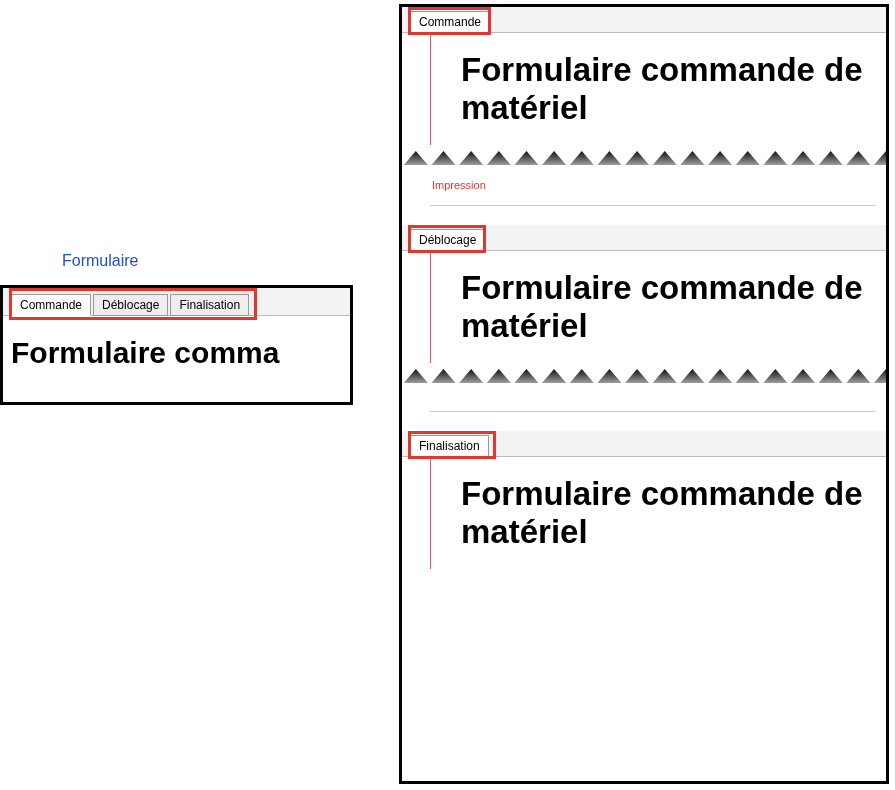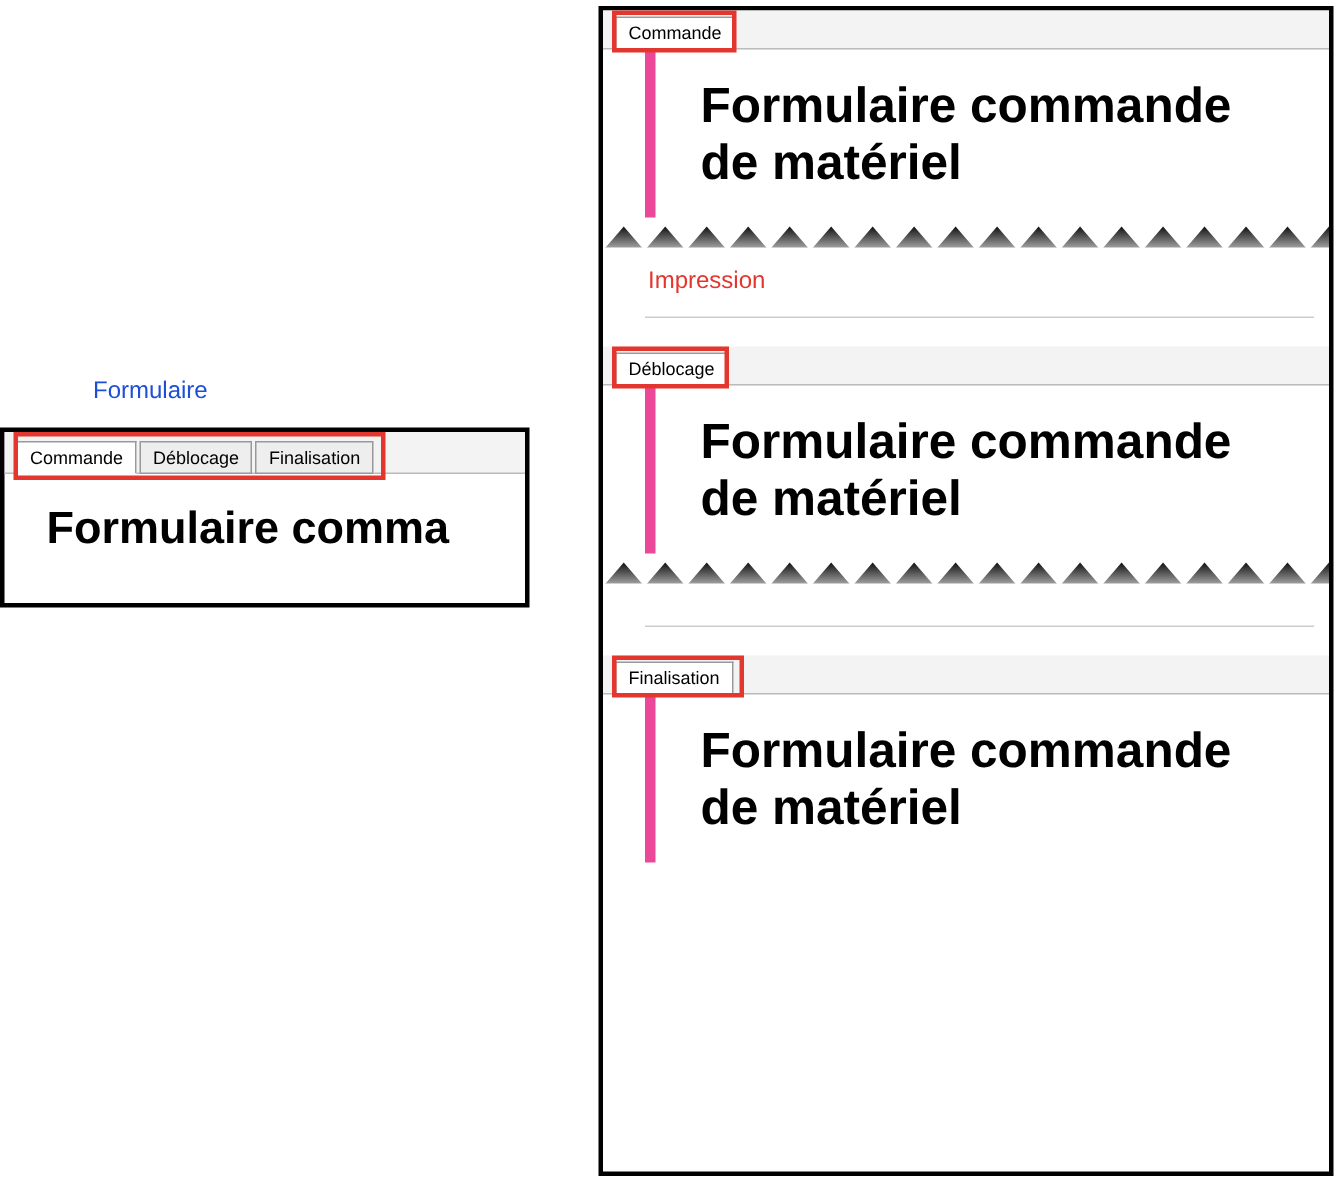--- a/index.html
+++ b/index.html
@@ -61,21 +61,20 @@
     pointer-events: none;
   }
   .form-body {
     padding: 20px 8px 8px 8px;
   }
   .form-title {
     font-size: 30px;
     font-weight: bold;
     color: #000;
     white-space: nowrap;
-    margin-left: 20px;
   }
 
   
   .right-col {
     position: absolute;
     top: 4px;
     left: 399px;
     width: 490px;
     height: 780px;
     border: 3px solid #000;
@@ -119,30 +118,30 @@
   .zig {
     height: 20px;
     width: 100%;
     position: relative;
     overflow: hidden;
   }
   .zig svg { width: 100%; height: 28px; display: block; }
 
   .impression-label {
     color: #e2362e;
-    font-size: 16px;
+    font-size: 11px;
     padding: 14px 0 14px 30px;
   }
   .spacer {
     height: 20px;
     border-top: 1px solid #ccc;
     margin: 0 10px 0 28px;
   }
   .left-rule {
-    border-left: 7px solid #ec4899;
+    border-left: 1px solid #ec4899;
     margin-left: 28px;
   }
 </style>
 </head>
 <body>
 
 <div class="left-label">Formulaire</div>
 
 <div class="form-window">
   <div class="form-tabbar">

